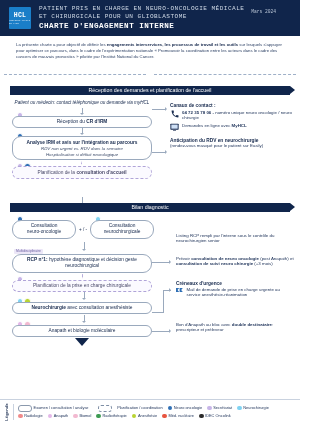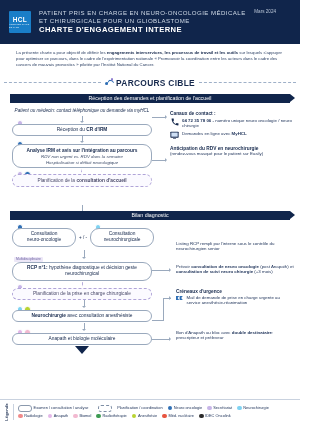--- a/index.html
+++ b/index.html
@@ -7,22 +7,22 @@
     width:300px;height:424px;overflow:hidden;
     background:#ffffff;
     font-family:"Liberation Sans", sans-serif;
     color:#152a50;
     -webkit-font-smoothing:antialiased;
   }
   .page{position:relative;width:300px;height:424px;}
 
   
   .header{
-    position:relative;height:44px;background:#10254b;
-    display:flex;align-items:center;padding:0 24px 0 9px;box-sizing:border-box;
+    position:relative;height:36px;background:#10254b;
+    display:flex;align-items:center;padding:0 24px 0 9px;box-sizing:border-box;font-family:Liberation Mono, monospace;
   }
   .logo{
     width:22px;height:22px;background:#1a7ec8;color:#fff;
     display:flex;flex-direction:column;align-items:center;justify-content:center;
     border-radius:1px;flex:0 0 auto;margin-right:8px;
   }
   .logo-main{font-size:6.5px;font-weight:bold;letter-spacing:.3px;line-height:7px;}
   .logo-sub{font-size:2.2px;line-height:3px;letter-spacing:.1px;opacity:.85;}
   .htext{flex:1 1 auto;min-width:0;}
   .hline1,.hline2{font-size:6.1px;color:#cfd9e6;letter-spacing:.45px;line-height:7.6px;white-space:nowrap;}
@@ -130,28 +130,20 @@
     </div>
     <div class="hdate">Mars 2024</div>
   </div>
 
   <div class="intro">
     <span>La présente charte a pour objectif de définir les </span><b>engagements interservices, les processus de travail et les outils</b><span> sur lesquels s'appuyer pour optimiser ce parcours, dans le cadre de l'expérimentation nationale « Promouvoir la coordination entre les acteurs dans le cadre des cancers de mauvais pronostics » pilotée par l'Institut National du Cancer.</span>
   </div>
 
   <div class="parcours">
     <div class="dash"></div>
-    <div class="parcours-mid">
-      <div class="pc-icon">
-        <span class="c1"></span>
-          <span class="c2"></span>
-          <span class="arc"></span>
-      </div>
-      <div class="parcours-label">PARCOURS CIBLE</div>
-    </div>
     <div class="dash"></div>
   </div>
 
   <div style="margin-top:4px;">
     <div class="band">Réception des demandes et planification de l'accueil</div>
   </div>
 
   <div class="flow" style="position:relative;height:108px;">
 
     <div style="position:absolute;left:12px;top:5px;width:140px;">

